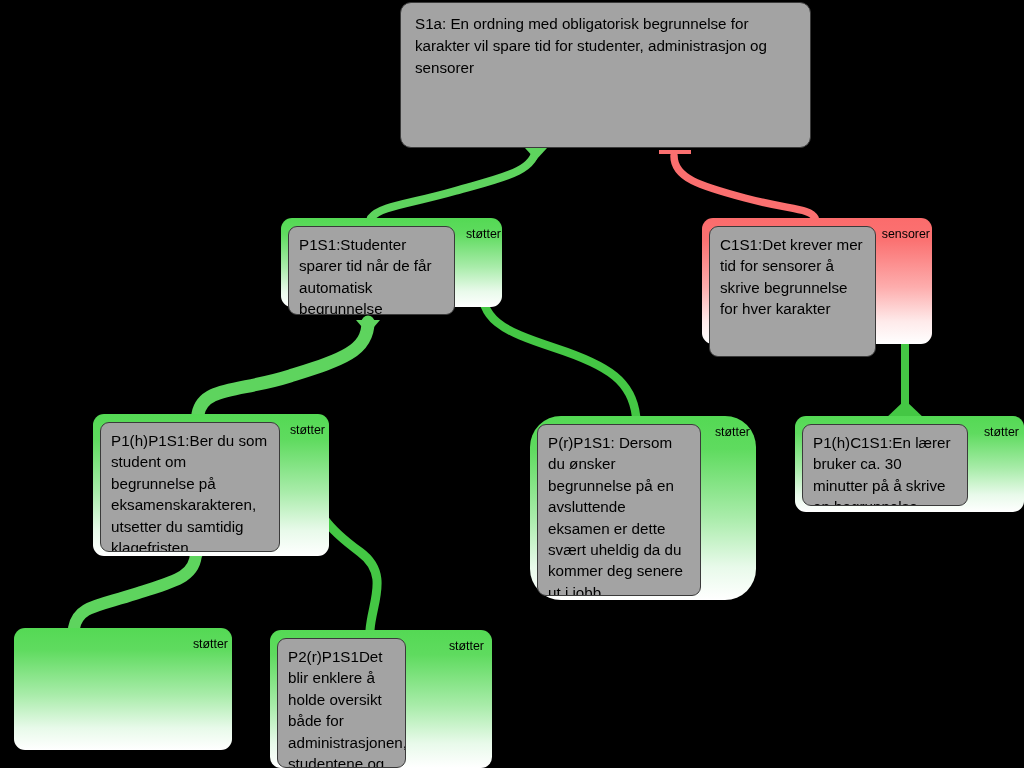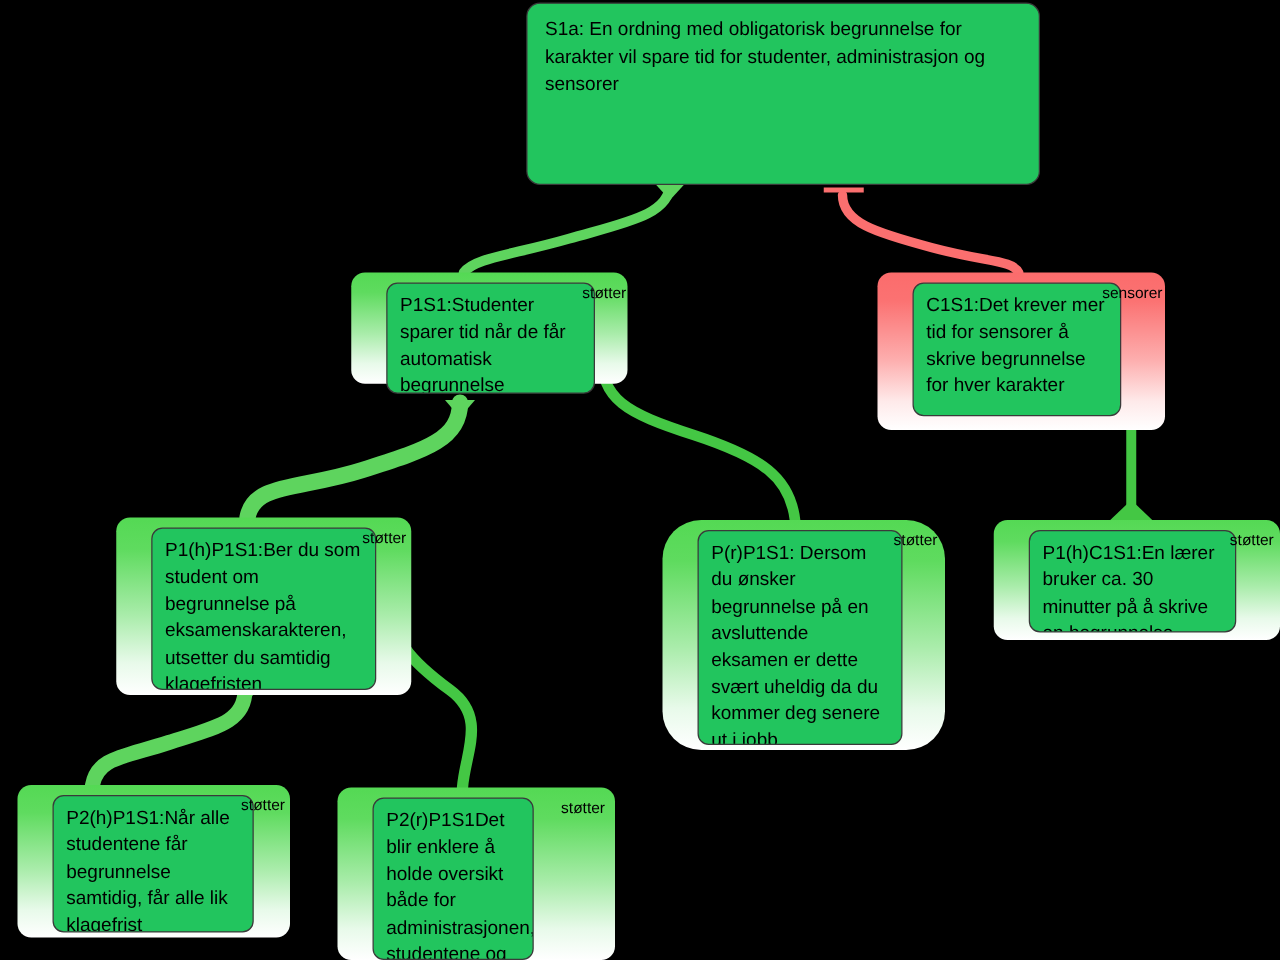--- a/index.html
+++ b/index.html
@@ -31,30 +31,29 @@
   }
   .node.support {
     background: linear-gradient(to bottom, #54d954 0%, #5fdb5f 18%, #a9ecaa 55%, #e8faea 82%, #ffffff 100%);
   }
   .node.oppose {
     background: linear-gradient(to bottom, #fb6c6c 0%, #fb7272 18%, #fdadad 55%, #feeaea 82%, #ffffff 100%);
   }
   .card {
     position: absolute;
     box-sizing: border-box;
-    background: #22c55e;
+    background: #a3a3a3;
     border: 1.3px solid #3a3a3a;
     border-radius: 9px;
     color: #000000;
     font-size: 15.2px;
     line-height: 21.4px;
     padding: 7px 9px 6px 10px;
     overflow: hidden;
     white-space: pre-line;
-    margin-left: 21px;
   }
   .card.plain {
     border-radius: 11px;
   }
   .reltag {
     position: absolute;
     color: #000000;
     font-size: 12.4px;
     line-height: 14px;
     white-space: nowrap;
@@ -94,41 +93,40 @@
   <div class="node" style="left:400px; top:2px; width:411px; height:146px; background:transparent;">
     <div class="card plain" style="left:0; top:0; width:411px; height:146px; font-size:15.2px; line-height:22px; padding:10px 14px;">S1a: En ordning med obligatorisk begrunnelse for karakter vil spare tid for studenter, administrasjon og sensorer</div>
   </div>
 
   <div class="node support" style="left:281px; top:218px; width:221px; height:89px;">
     <div class="card" style="left:7px; top:8px; width:167px; height:89px;">P1S1:Studenter sparer tid når de får automatisk begrunnelse</div>
     <div class="reltag" style="left:176px; top:9px; width:44px;">støtter</div>
   </div>
 
   <div class="node oppose" style="left:702px; top:218px; width:230px; height:126px;">
-    <div class="card" style="left:7px; top:8px; width:167px; height:107px;">C1S1:Det krever mer tid for sensorer å skrive begrunnelse for hver karakter</div>
+    <div class="card" style="left:7px; top:8px; width:167px; height:131px;">C1S1:Det krever mer tid for sensorer å skrive begrunnelse for hver karakter</div>
     <div class="reltag" style="left:176px; top:9px; width:52px;">sensorer</div>
   </div>
 
   <div class="node support" style="left:93px; top:414px; width:236px; height:142px;padding-left:28px;">
     <div class="card" style="left:7px; top:8px; width:180px; height:130px;">P1(h)P1S1:Ber du som student om begrunnelse på eksamenskarakteren, utsetter du samtidig klagefristen</div>
     <div class="reltag" style="left:188px; top:9px; width:44px;">støtter</div>
   </div>
 
   <div class="node support" style="left:530px; top:416px; width:226px; height:184px;border-radius:31px;">
     <div class="card" style="left:7px; top:8px; width:164px; height:172px;">P(r)P1S1: Dersom du ønsker begrunnelse på en avsluttende eksamen er dette svært uheldig da du kommer deg senere ut i jobb</div>
     <div class="reltag" style="left:172px; top:9px; width:48px;">støtter</div>
   </div>
 
   <div class="node support" style="left:795px; top:416px; width:229px; height:96px;">
     <div class="card" style="left:7px; top:8px; width:166px; height:82px;">P1(h)C1S1:En lærer bruker ca. 30 minutter på å skrive en begrunnelse</div>
     <div class="reltag" style="left:176px; top:9px; width:48px;">støtter</div>
   </div>
 
   <div class="node support" style="left:14px; top:628px; width:218px; height:122px;">
-    <div class="card" style="left:7px; top:8px; width:161px; height:110px;">P2(h)P1S1:Når alle studentene får begrunnelse samtidig, får alle lik klagefrist</div>
     <div class="reltag" style="left:170px; top:9px; width:44px;">støtter</div>
   </div>
 
   <div class="node support" style="left:270px; top:630px; width:222px; height:138px;">
     <div class="card" style="left:7px; top:8px; width:129px; height:130px;">P2(r)P1S1Det blir enklere å holde oversikt både for administrasjonen, studentene og sensorene</div>
     <div class="reltag" style="left:168px; top:9px; width:46px;">støtter</div>
   </div>
 
 </div>
 

